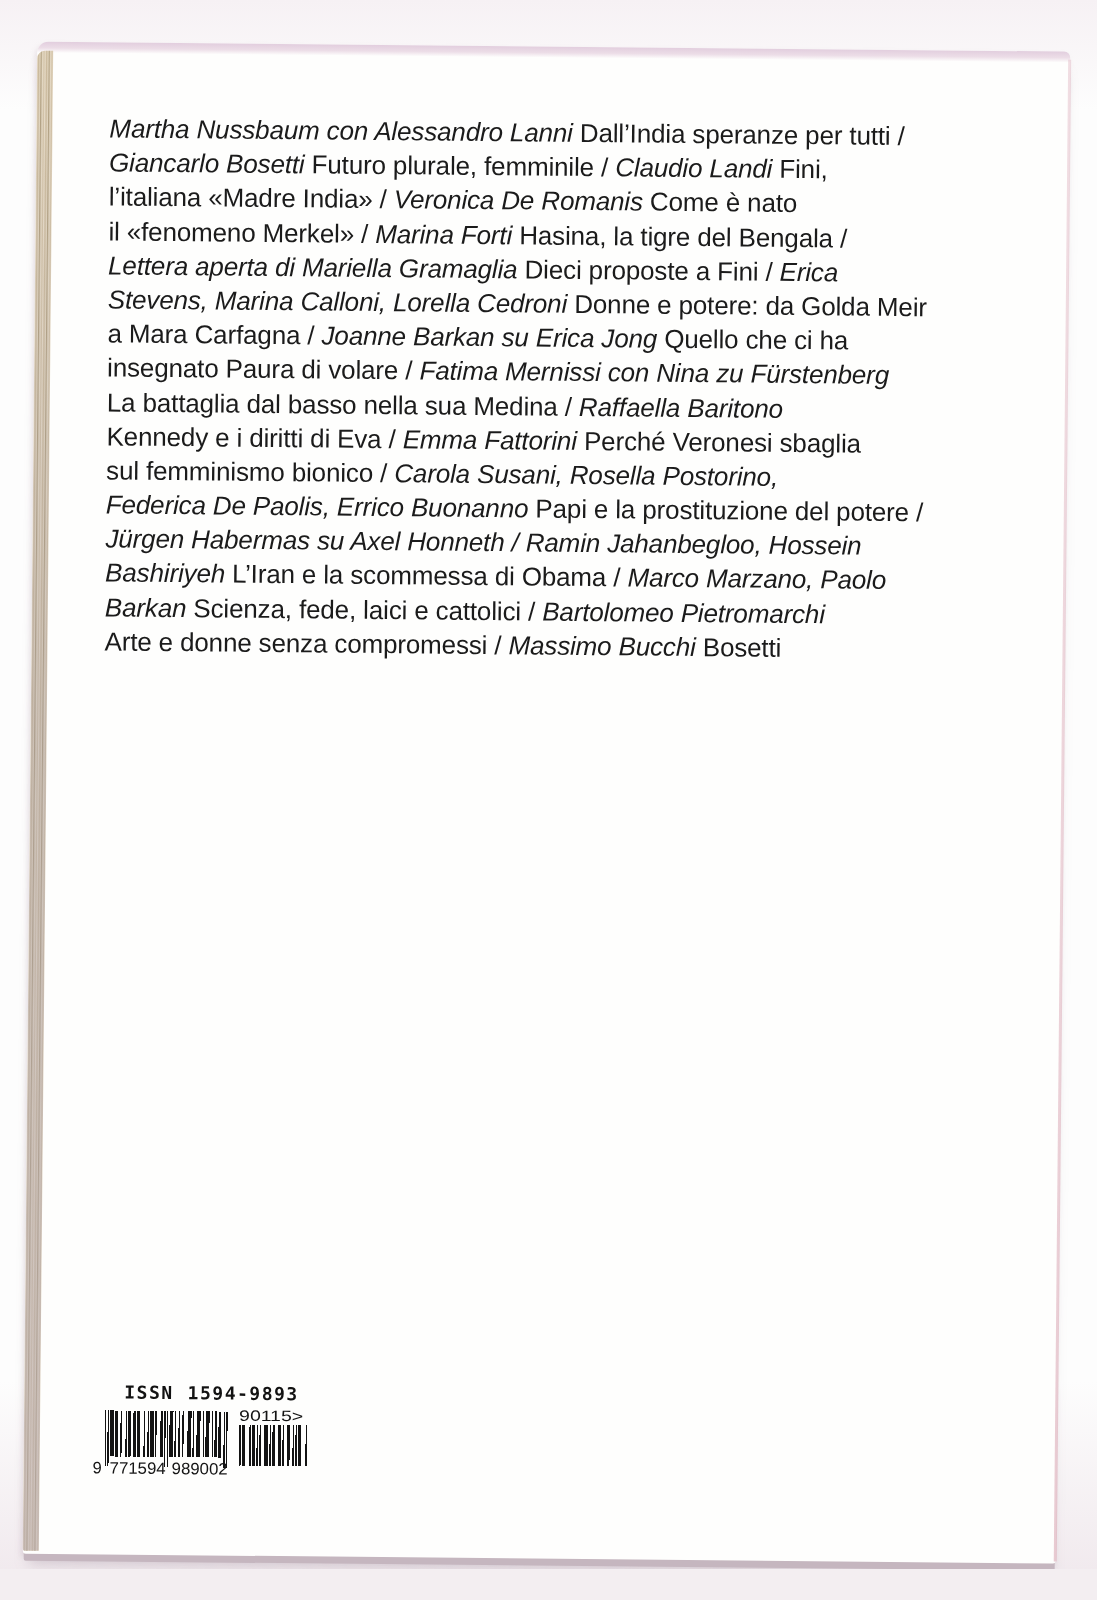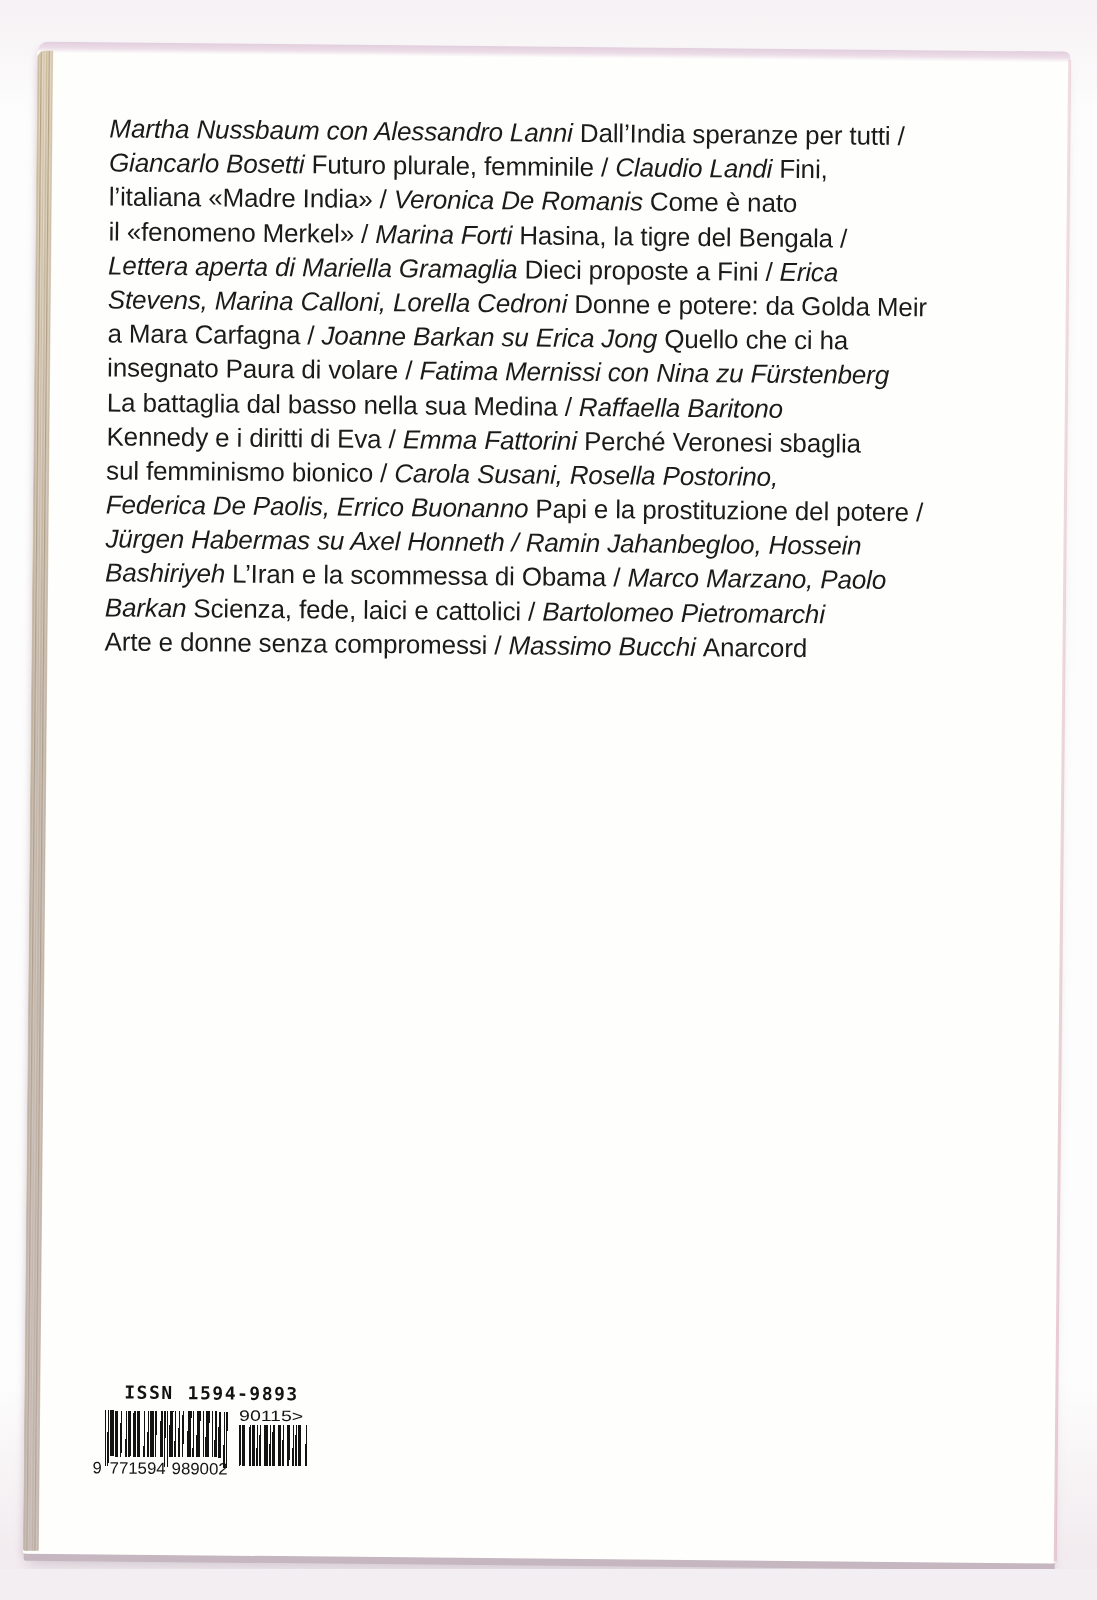--- a/index.html
+++ b/index.html
@@ -80,21 +80,21 @@
           <div class="text-line"><span class="seg seg-italic">Stevens, Marina Calloni, Lorella Cedroni </span><span class="seg">Donne e potere: da Golda Meir</span></div>
           <div class="text-line"><span class="seg">a Mara Carfagna / </span><span class="seg seg-italic">Joanne Barkan su Erica Jong </span><span class="seg">Quello che ci ha</span></div>
           <div class="text-line"><span class="seg">insegnato Paura di volare / </span><span class="seg seg-italic">Fatima Mernissi con Nina zu Fürstenberg</span></div>
           <div class="text-line"><span class="seg">La battaglia dal basso nella sua Medina / </span><span class="seg seg-italic">Raffaella Baritono</span></div>
           <div class="text-line"><span class="seg">Kennedy e i diritti di Eva / </span><span class="seg seg-italic">Emma Fattorini </span><span class="seg">Perché  Veronesi sbaglia</span></div>
           <div class="text-line"><span class="seg">sul femminismo bionico / </span><span class="seg seg-italic">Carola Susani, Rosella Postorino,</span></div>
           <div class="text-line"><span class="seg seg-italic">Federica De Paolis, Errico Buonanno </span><span class="seg">Papi e la prostituzione del potere /</span></div>
           <div class="text-line"><span class="seg seg-italic">Jürgen Habermas su Axel Honneth / Ramin Jahanbegloo, Hossein</span></div>
           <div class="text-line"><span class="seg seg-italic">Bashiriyeh </span><span class="seg">L’Iran e la scommessa di Obama / </span><span class="seg seg-italic">Marco Marzano, Paolo</span></div>
           <div class="text-line"><span class="seg seg-italic">Barkan </span><span class="seg">Scienza, fede, laici e cattolici / </span><span class="seg seg-italic">Bartolomeo Pietromarchi</span></div>
-          <div class="text-line"><span class="seg">Arte e donne senza compromessi / </span><span class="seg seg-italic">Massimo Bucchi </span><span class="seg">Anarcord</span></div>
+          <div class="text-line"><span class="seg">Arte e donne senza compromessi / </span><span class="seg seg-italic">Massimo Bucchi </span><span class="seg">Bosetti</span></div>
         </div>
 
       <div class="issn">
         <span>ISSN</span>
         <span>1594-9893</span>
       </div>
 
       <svg class="barcode" width="240" height="74" viewBox="0 0 240 74">
         <g id="bars-main">
             <rect x="13.00" y="4" width="1.29" height="56"></rect>

